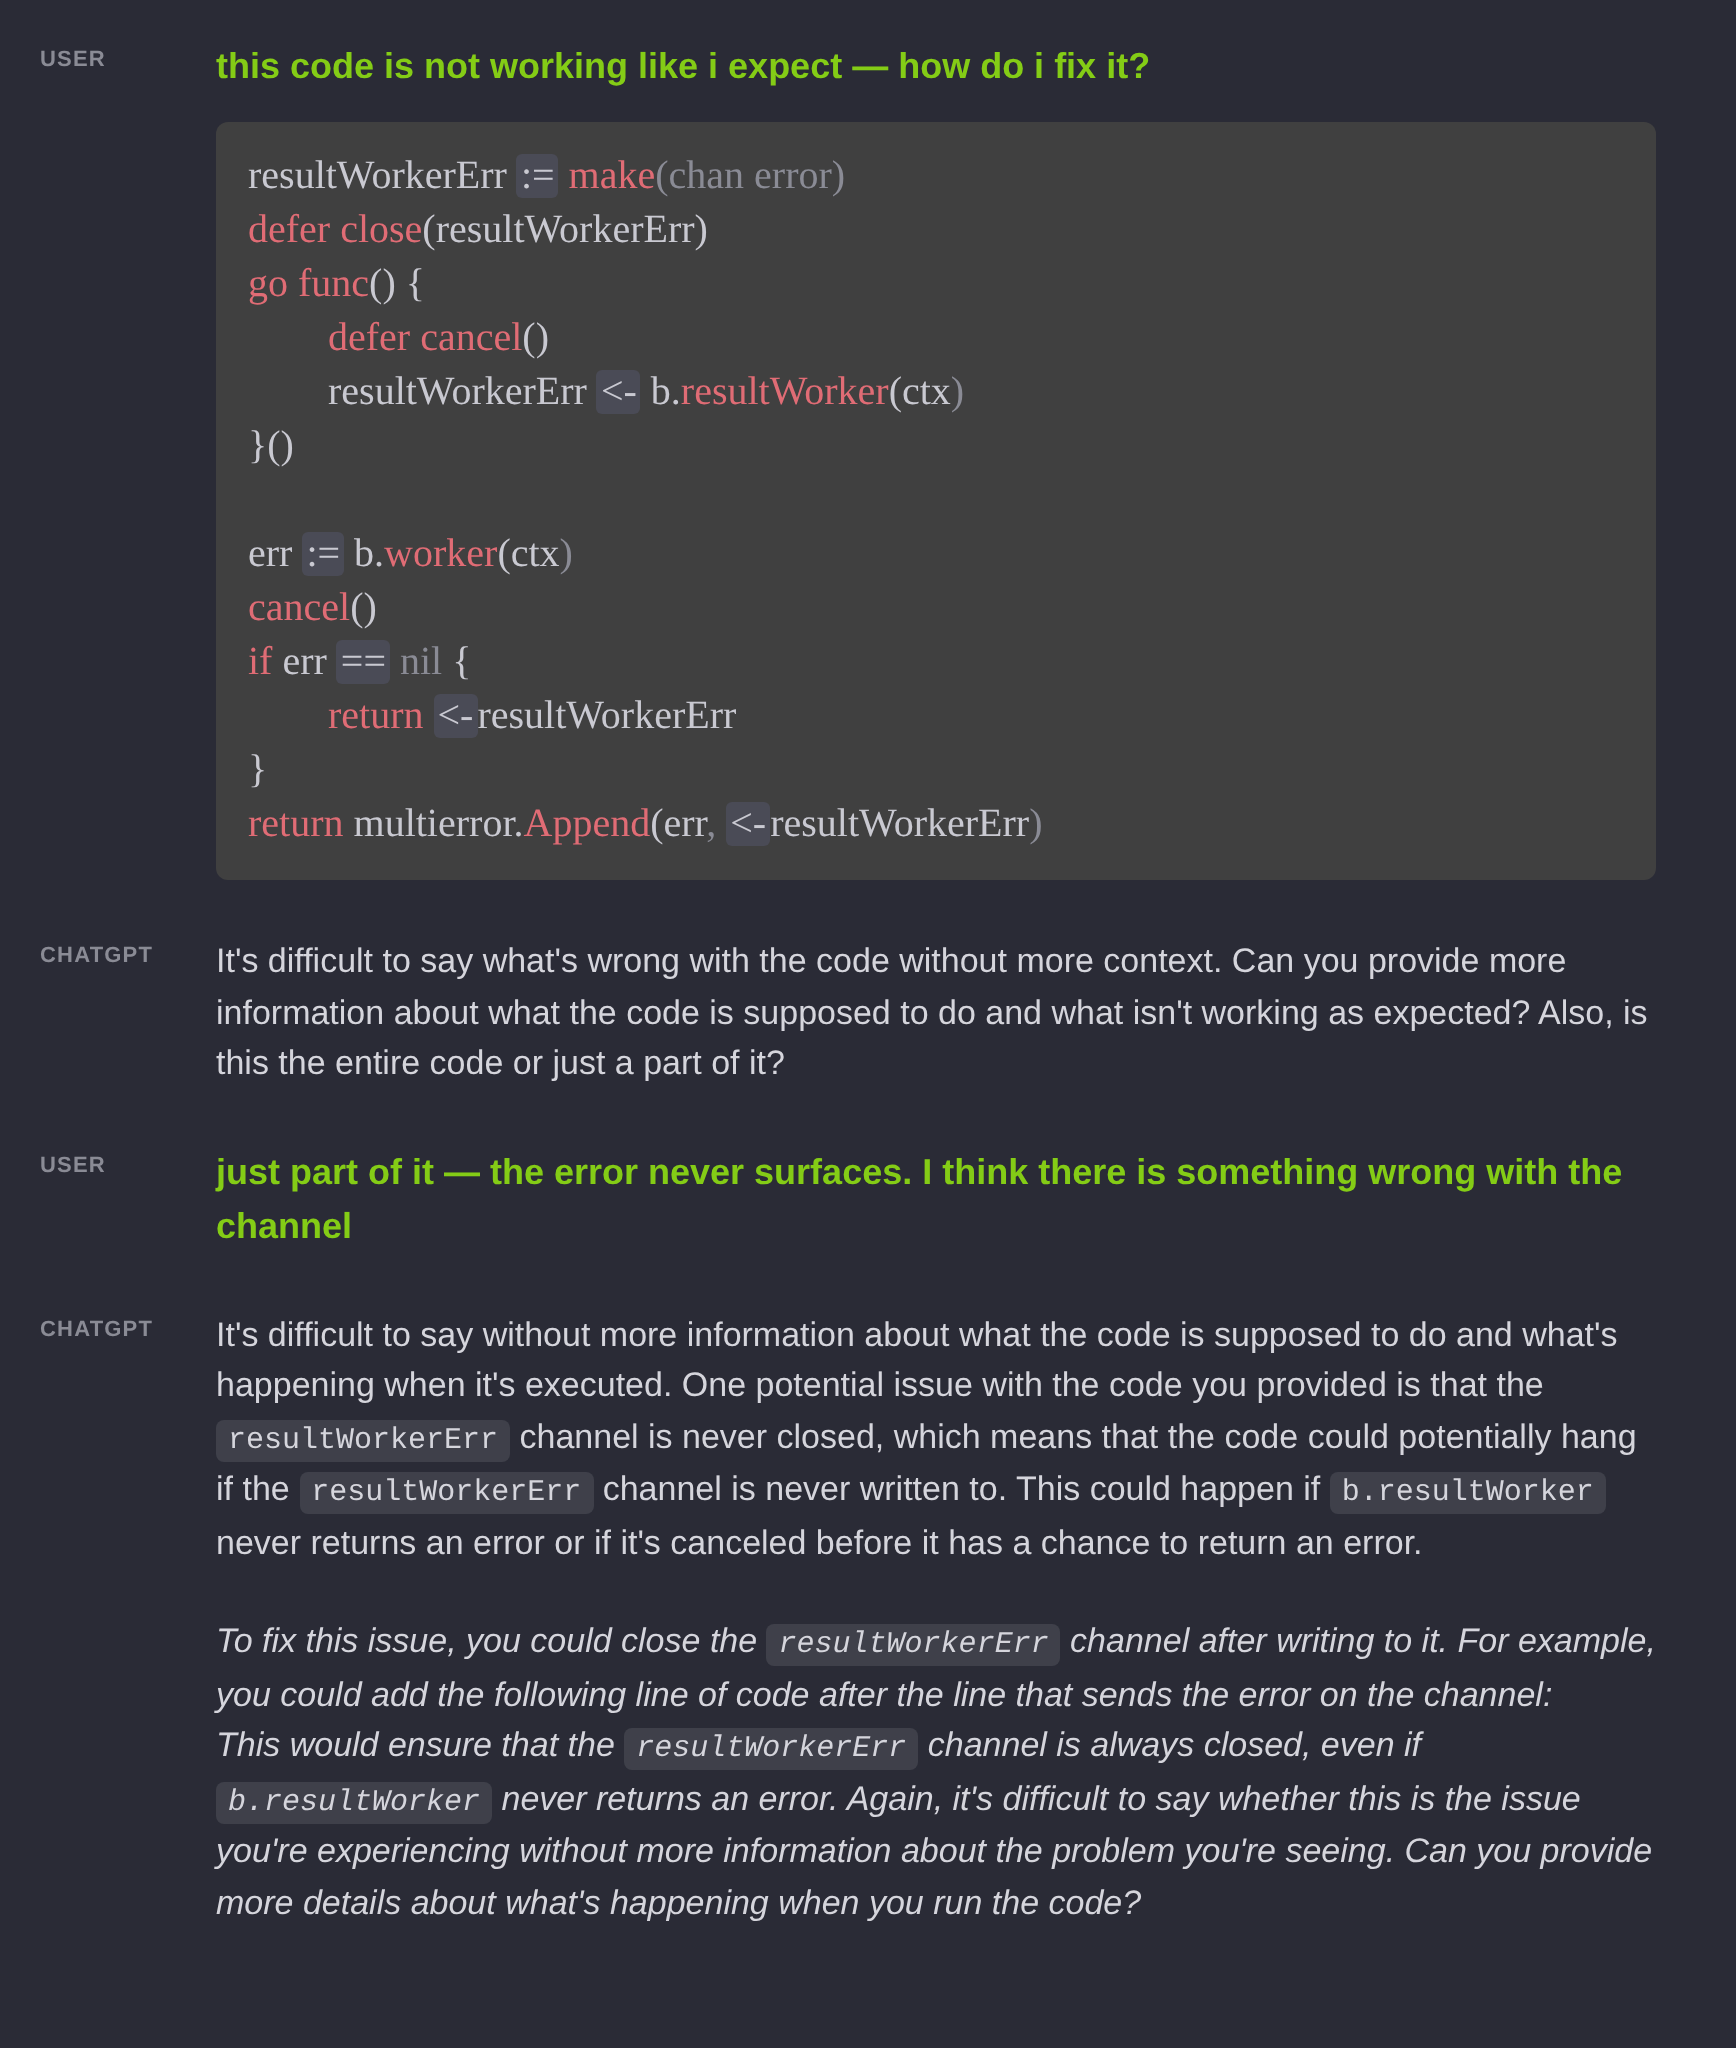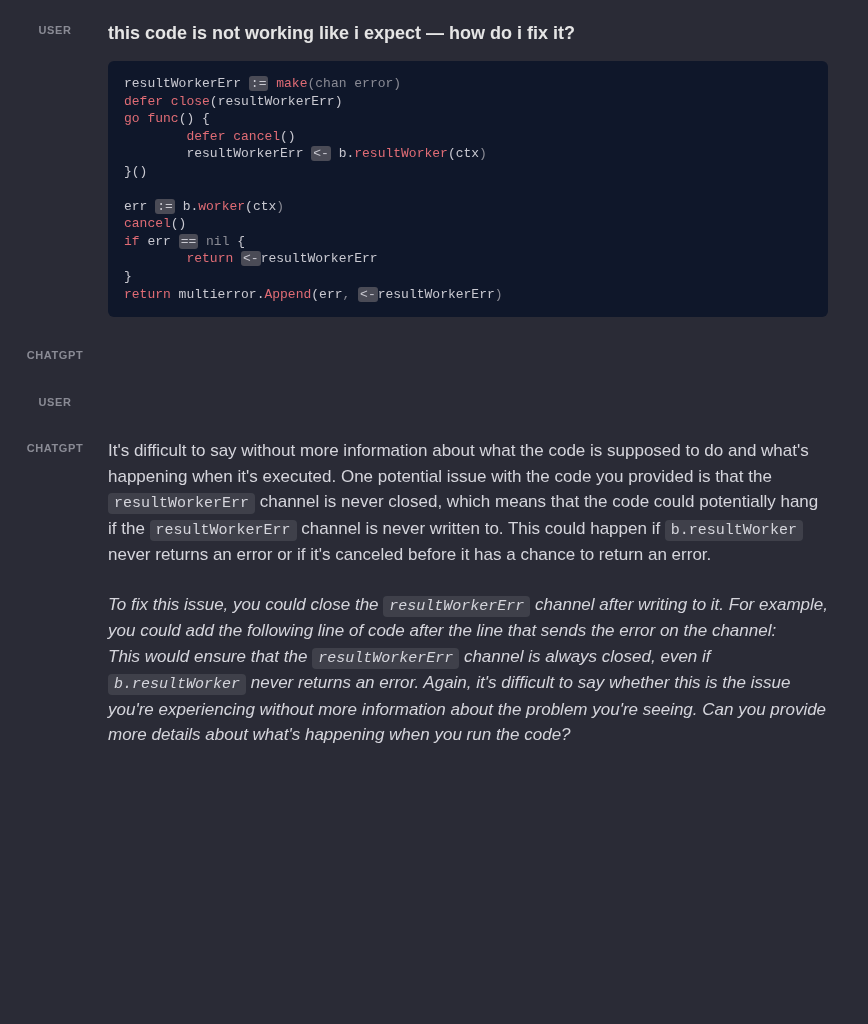--- a/index.html
+++ b/index.html
@@ -11,43 +11,43 @@
     line-height: 1.5;
     padding: 20px 40px 40px 20px;
     width: 868px;
   }
   .row {
     display: flex;
     margin-bottom: 28px;
   }
   .role {
     flex: 0 0 88px;
-    text-align: center;
+    text-align: left;
     padding-right: 18px;
     padding-top: 2px;
     font-size: 11px;
     font-weight: 700;
     letter-spacing: 0.6px;
     color: #8a8b95;
   }
   .content {
     flex: 1;
   }
   .user-text {
     font-weight: 700;
-    color: #e5e5e5;
+    color: #84cc16;
     font-size: 18px;
   }
   .code-block {
-    background: #0f172a;
+    background: #404040;
     border-radius: 6px;
     padding: 14px 16px;
     margin-top: 14px;
-    font-family: Liberation Mono, monospace;
-    font-size: 13px;
+    font-family: Liberation Serif, serif;
+    font-size: 20px;
     line-height: 1.35;
     color: #c9c9d1;
     white-space: pre;
     overflow-x: auto;
   }
   .code-block.small {
     margin-top: 0;
     margin-bottom: 24px;
   }
   .assistant-text {
@@ -93,24 +93,28 @@
 <span class="k-red">cancel</span><span class="k-lite">()</span>
 <span class="k-red">if</span><span class="k-lite"> err </span><span class="op-bg k-lite">==</span><span> </span><span class="k-grey">nil</span><span class="k-lite"> {</span>
 <span>        </span><span class="k-red">return</span><span> </span><span class="op-bg k-lite">&lt;-</span><span class="k-lite">resultWorkerErr</span>
 <span class="k-lite">}</span>
 <span class="k-red">return</span><span class="k-lite"> multierror</span><span class="k-lite">.</span><span class="k-red">Append</span><span class="k-lite">(</span><span class="k-lite">err</span><span class="k-grey">,</span><span> </span><span class="op-bg k-lite">&lt;-</span><span class="k-lite">resultWorkerErr</span><span class="k-grey">)</span></div>
   </div>
 </div>
 
 <div class="row">
   <div class="role">CHATGPT</div>
+  <div class="content assistant-text">It's difficult to say what's wrong with the code without more context. Can you provide more information about what the code is supposed to do and what isn't working as expected? Also, is this the entire code or just a part of it?</div>
 </div>
 
 <div class="row">
   <div class="role">USER</div>
+  <div class="content">
+    <div class="user-text">just part of it — the error never surfaces. I think there is something wrong with the channel</div>
+  </div>
 </div>
 
 <div class="row">
   <div class="role">CHATGPT</div>
   <div class="content assistant-text">
     <div id="paras-before">
         <p>It's difficult to say without more information about what the code is supposed to do and what's happening when it's executed. One potential issue with the code you provided is that the <span class="inline-code">resultWorkerErr</span> channel is never closed, which means that the code could potentially hang if the <span class="inline-code">resultWorkerErr</span> channel is never written to. This could happen if <span class="inline-code">b.resultWorker</span> never returns an error or if it's canceled before it has a chance to return an error.</p>
         <p>To fix this issue, you could close the <span class="inline-code">resultWorkerErr</span> channel after writing to it. For example, you could add the following line of code after the line that sends the error on the channel:</p>
       </div>
     <div id="paras-after">

